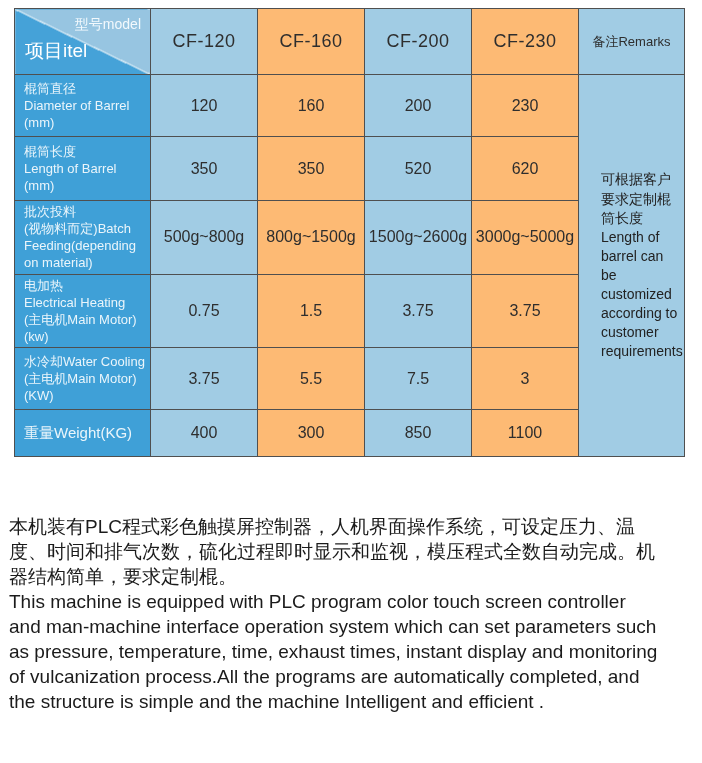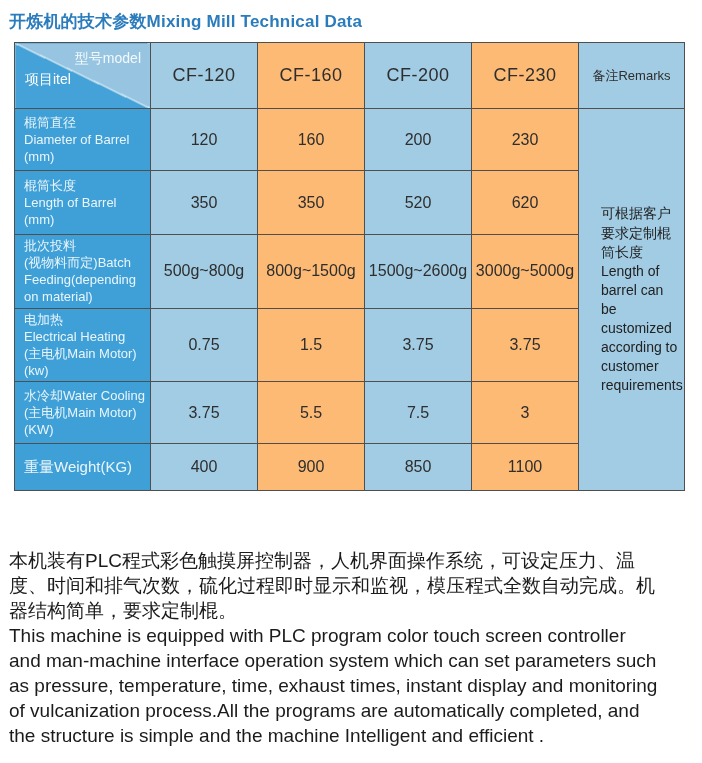--- a/index.html
+++ b/index.html
@@ -51,22 +51,22 @@
     position: relative;
     background: linear-gradient(to top right,
       #45a2d8 49.4%, #cfe6f3 49.4%, #cfe6f3 50.6%, #97c5e1 50.6%);
     border-right: 2px solid #2e88c3;
   }
   .corner-top {
     position: absolute; top: 7px; right: 9px;
     color: #f2f9fd; font-size: 14px;
   }
   .corner-bottom {
-    position: absolute; bottom: 19px; left: 10px;
-    color: #ffffff; font-size: 14px;
+    position: absolute; bottom: 10px; left: 10px;
+    color: #ffffff; font-size: 19px;
   }
 
   
   th.model {
     font-size: 18px;
     color: #2e2e2e;
     text-align: center;
     letter-spacing: 0.5px;
   }
   th.remarks-head {
@@ -121,21 +121,20 @@
     font-size: 19px;
     line-height: 25px;
     color: #1b1b1b;
   }
 </style>
 </head>
 <body>
 
 <div class="page">
 
-  <div class="page-title">开炼机的技术参数Mixing Mill Technical Data</div>
 
   <table class="spec">
     <colgroup>
       <col class="c-label">
         <col class="c-m">
         <col class="c-m">
         <col class="c-m">
         <col class="c-m">
         <col class="c-rem">
     </colgroup>
@@ -210,21 +209,21 @@
 (KW)</td>
       <td class="val bg-blue">3.75</td>
       <td class="val bg-white">5.5</td>
       <td class="val bg-blue">7.5</td>
       <td class="val bg-white">3</td>
     </tr>
 
     <tr class="r-5">
       <td class="rowlabel single">重量Weight(KG)</td>
       <td class="val bg-blue">400</td>
-      <td class="val bg-white">900</td>
+      <td class="val bg-white">300</td>
       <td class="val bg-blue">850</td>
       <td class="val bg-white">1100</td>
     </tr>
   </tbody>
     </table>
 
   <div class="description">
     <div class="desc-zh">本机装有PLC程式彩色触摸屏控制器，人机界面操作系统，可设定压力、温度、时间和排气次数，硫化过程即时显示和监视，模压程式全数自动完成。机器结构简单，要求定制棍。</div>
     <div class="desc-en">This machine is equipped with PLC program color touch screen controller and man-machine interface operation system  which can set parameters such as pressure, temperature, time, exhaust times, instant display and monitoring of vulcanization process.All the programs are automatically completed, and the structure is simple and the machine Intelligent and efficient .</div>
   </div>

